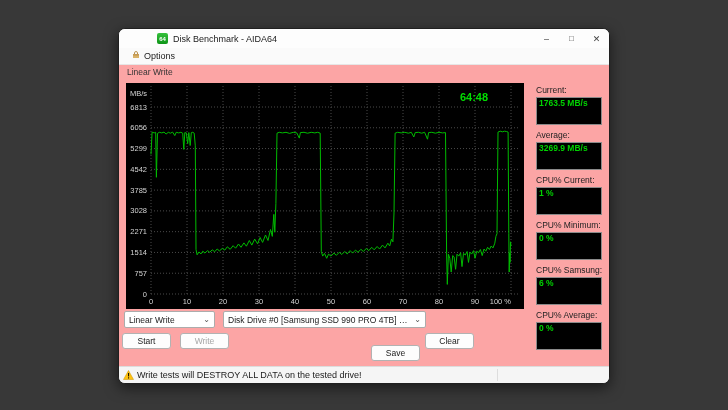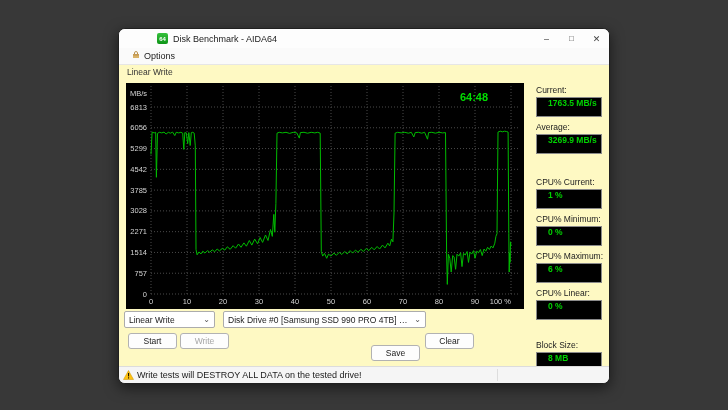--- a/index.html
+++ b/index.html
@@ -24,48 +24,48 @@
   .winbtn { width:25px; height:19px; display:flex; align-items:center; justify-content:center;
     font-size:9px; color:#444; cursor:default; }
   .winbtn.max { font-size:8px; }
 
   
   .menubar { height:17px; background:#fafafa; display:flex; align-items:center; padding-left:7px;
     border-bottom:1px solid #e6e6e6; flex:0 0 auto; }
   .menu-item { display:flex; align-items:center; gap:3px; padding:1px 5px; font-size:9px; color:#222; }
 
   
-  .client { position:relative; flex:1; background:#fef9c3; }
+  .client { position:relative; flex:1; background:#fca5a5; }
   .chart-tab { position:absolute; left:8px; top:2px; font-size:8.5px; color:#333; }
   .chart-box { position:absolute; left:7px; top:18px; width:398px; height:226px; background:#000; }
   .chart-box svg { display:block; }
 
   
   .stats { position:absolute; left:417px; top:20px; width:70px; }
   .stat-group { margin-bottom:5px; }
-  .stat-group.gap-top { margin-top:23px; }
+  .stat-group.gap-top { margin-top:5px; }
   .stat-group.gap-top-sm { margin-top:20px; }
   .stat-label { font-size:8.5px; color:#222; margin-bottom:2px; }
-  .stat-value { width:66px; height:20px; background:#000; border:1px solid #8a8a8a;
-    color:#00d200; font-size:8.5px; font-weight:bold; line-height:11px; padding-left:11px;
+  .stat-value { width:66px; height:28px; background:#000; border:1px solid #8a8a8a;
+    color:#00d200; font-size:8.5px; font-weight:bold; line-height:11px; padding-left:2px;
     font-family:"Liberation Sans", sans-serif; }
 
   
   .combo { position:absolute; height:17px; background:#fff; border:1px solid #acacac; border-radius:2px;
     font-size:8.5px; color:#1a1a1a; display:flex; align-items:center; padding:0 4px; overflow:hidden; white-space:nowrap; }
   .combo .chev { margin-left:auto; font-size:8px; color:#555; padding-left:4px; }
   .combo-test  { left:5px;  top:246px; width:91px; }
   .combo-drive { left:104px; top:246px; width:203px; }
   .combo-drive .val { overflow:hidden; text-overflow:ellipsis; }
 
   .btn { position:absolute; top:268px; width:49px; height:16px; background:#fdfdfd;
     border:1px solid #b2b2b2; border-radius:3px; font-size:8.5px; color:#1a1a1a;
     display:flex; align-items:center; justify-content:center; font-family:"Liberation Sans", sans-serif; }
   .btn.disabled { color:#a6a6a6; }
-  .btn-start { left:9px; } .btn-stop { left:61px; } .btn-save { left:252px;margin-top:12px; } .btn-clear { left:306px;text-align:center; }
+  .btn-start { left:3px; } .btn-stop { left:61px; } .btn-save { left:252px;margin-top:12px; } .btn-clear { left:306px;text-align:center; }
 
   
   .statusbar { height:17px; background:#f5f5f5; border-top:1px solid #dcdcdc; display:flex;
     align-items:center; padding-left:4px; position:relative; flex:0 0 auto; }
   .statusbar .sep { position:absolute; left:378px; top:2px; bottom:2px; width:1px; background:#dddddd; }
   .warn-text { font-size:9px; color:#1a1a1a; margin-left:3px; }
 </style>
 </head>
 <body>
 
@@ -158,25 +158,25 @@
       </div>
       <div class="stat-group gap-top">
         <div class="stat-label">CPU% Current:</div>
         <div class="stat-value">1 %</div>
       </div>
       <div class="stat-group">
         <div class="stat-label">CPU% Minimum:</div>
         <div class="stat-value">0 %</div>
       </div>
       <div class="stat-group">
-        <div class="stat-label">CPU% Maximum:</div>
+        <div class="stat-label">CPU% Samsung:</div>
         <div class="stat-value">6 %</div>
       </div>
       <div class="stat-group">
-        <div class="stat-label">CPU% Linear:</div>
+        <div class="stat-label">CPU% Average:</div>
         <div class="stat-value">0 %</div>
       </div>
       <div class="stat-group gap-top-sm">
         <div class="stat-label">Block Size:</div>
         <div class="stat-value">8 MB</div>
       </div>
     </div>
 
     <div class="combo combo-test">
       <span class="val">Linear Write</span>

